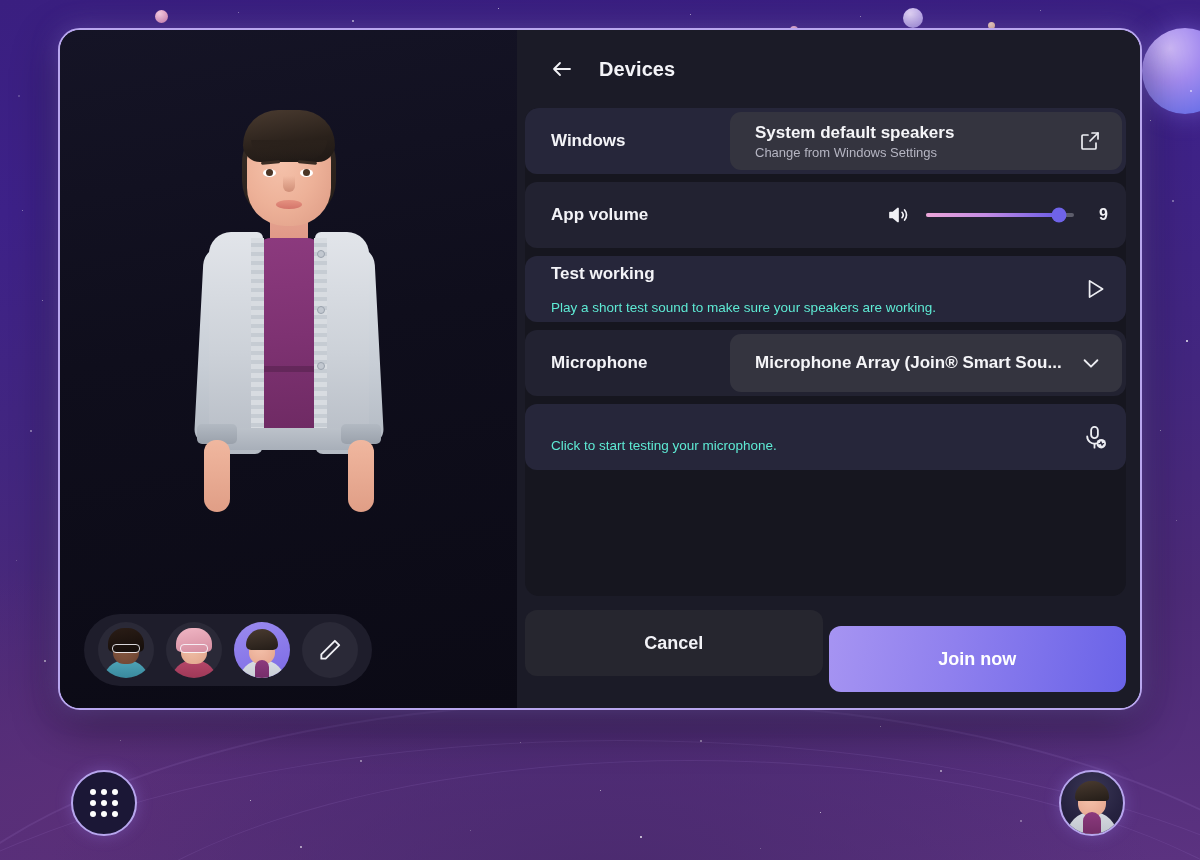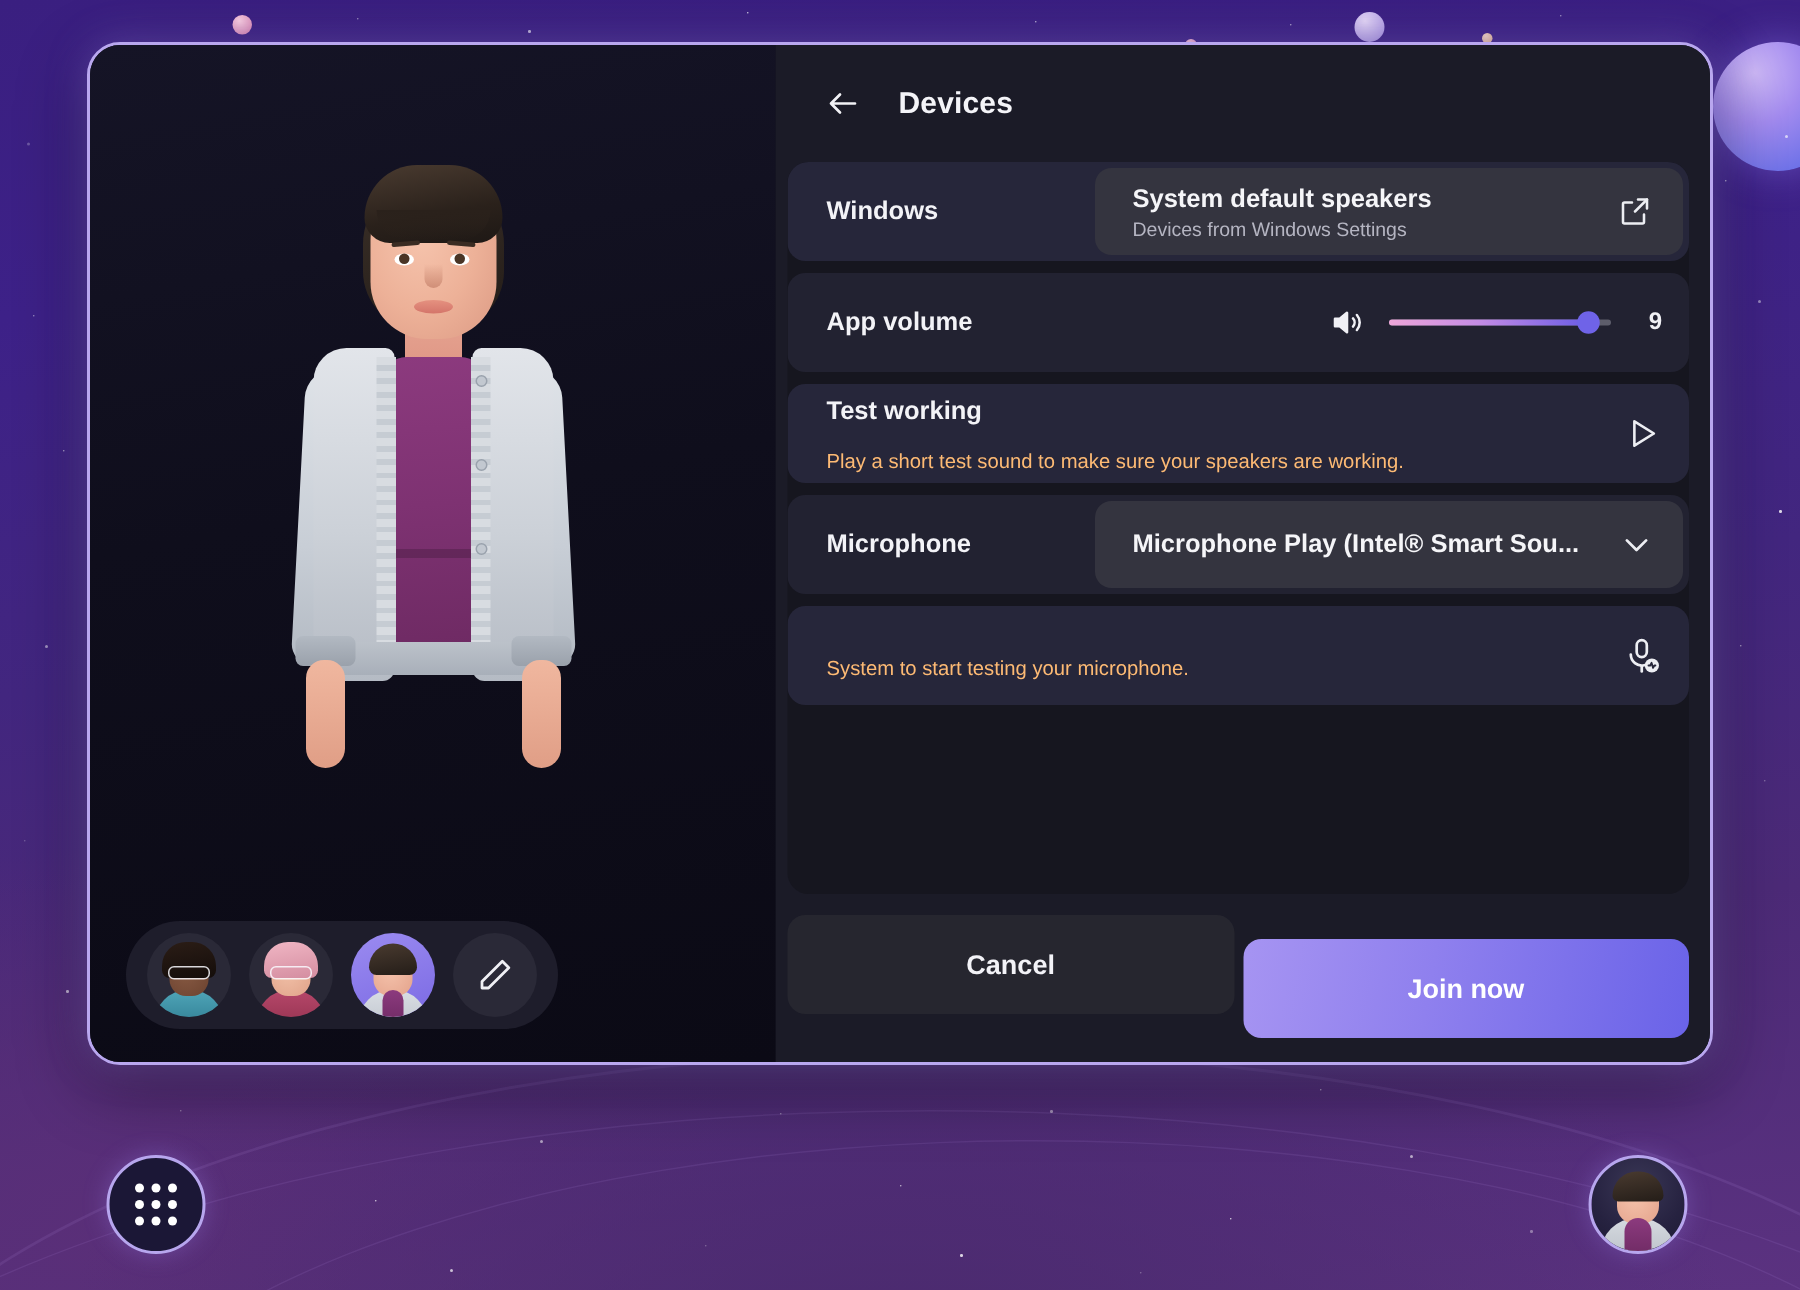--- a/index.html
+++ b/index.html
@@ -183,21 +183,21 @@
     background: #26263a;
     border-radius: 12px;
     min-height: 66px;
     display: flex; align-items: center;
     padding: 0 18px 0 26px;
     position: relative;
     cursor: pointer;
   }
   .row.alt { background: #222231; }
   .row-label { font-size: 17px; font-weight: 600; color: #f3f3f7; }
-  .row-sub { font-size: 13.5px; color: #fdba74; margin-top: 16px; }
+  .row-sub { font-size: 13.5px; color: #5eead4; margin-top: 16px; }
   .row-texts { display:flex; flex-direction: column; }
 
   
   .nested {
     position: absolute; right: 4px; top: 4px; bottom: 4px; left: 205px;
     background: #34343f; border-radius: 11px;
     display: flex; align-items: center; justify-content: space-between;
     padding: 0 20px 0 25px;
     gap: 40px;
   }
@@ -398,21 +398,21 @@
         <div id="panel-title">Devices</div>
       </div>
 
       <div id="settings-list">
 
         <div class="row">
           <div class="row-label">Windows</div>
           <div class="nested">
             <div class="row-texts">
               <div class="big">System default speakers</div>
-              <div class="small">Devices from Windows Settings</div>
+              <div class="small">Change from Windows Settings</div>
             </div>
             <div class="row-icon">
               <svg width="24" height="24" viewBox="0 0 24 24" fill="none" stroke="#edeef3" stroke-width="1.7" stroke-linecap="round" stroke-linejoin="round">
                 <path d="M14 4h6v6"></path>
                   <path d="M20 4l-8 8"></path>
                 <path d="M18 14v5a1 1 0 0 1-1 1H5a1 1 0 0 1-1-1V7a1 1 0 0 1 1-1h5"></path>
               </svg>
             </div>
           </div>
         </div>
@@ -443,32 +443,32 @@
           <div class="row-icon">
             <svg width="26" height="26" viewBox="0 0 24 24" fill="none" stroke="#edeef3" stroke-width="1.6" stroke-linejoin="round">
               <path d="M7 4.5l12 7.5-12 7.5z"></path>
             </svg>
           </div>
         </div>
 
         <div class="row alt">
           <div class="row-label">Microphone</div>
           <div class="dropdown">
-            <div class="val">Microphone Play (Intel® Smart Sou...</div>
+            <div class="val">Microphone Array (Join® Smart Sou...</div>
             <div class="row-icon">
               <svg width="22" height="22" viewBox="0 0 24 24" fill="none" stroke="#edeef3" stroke-width="2" stroke-linecap="round" stroke-linejoin="round">
                 <path d="M5 9l7 7 7-7"></path>
               </svg>
             </div>
           </div>
         </div>
 
         <div class="row">
           <div class="row-texts">
-            <div class="row-sub">System to start testing your microphone.</div>
+            <div class="row-sub">Click to start testing your microphone.</div>
           </div>
           <div class="row-icon">
             <svg width="27" height="27" viewBox="0 0 24 24" fill="none" stroke="#edeef3" stroke-width="1.6" stroke-linecap="round" stroke-linejoin="round">
               <rect x="9" y="2.5" width="6" height="10" rx="3"></rect>
               <path d="M5.5 11a6.5 6.5 0 0 0 8 6.3"></path>
               <path d="M12 18v3"></path>
               <circle cx="18" cy="17.5" r="4.2" fill="#edeef3" stroke="none"></circle>
               <path d="M16 17.5h1l.8-1.6.9 3 .8-1.4h.6" stroke="#26263a" stroke-width="1.1"></path>
             </svg>
           </div>

